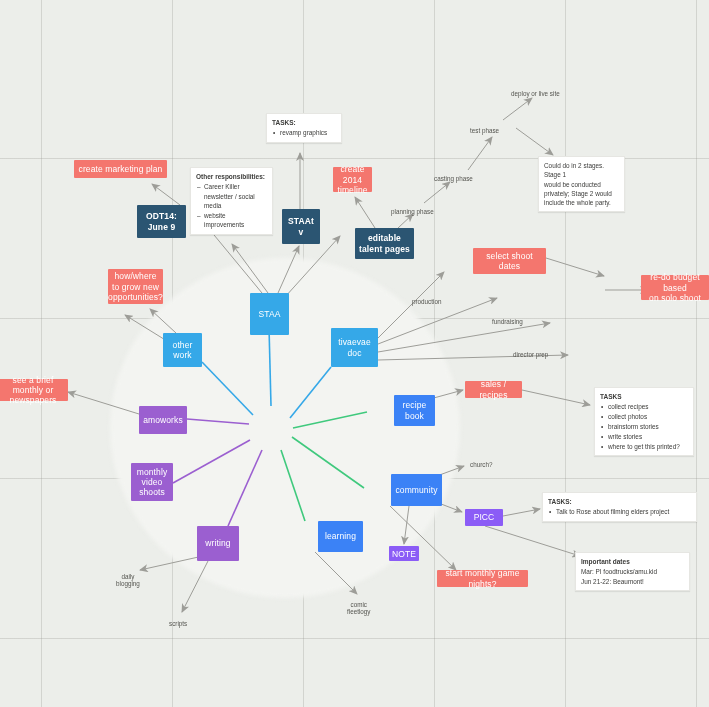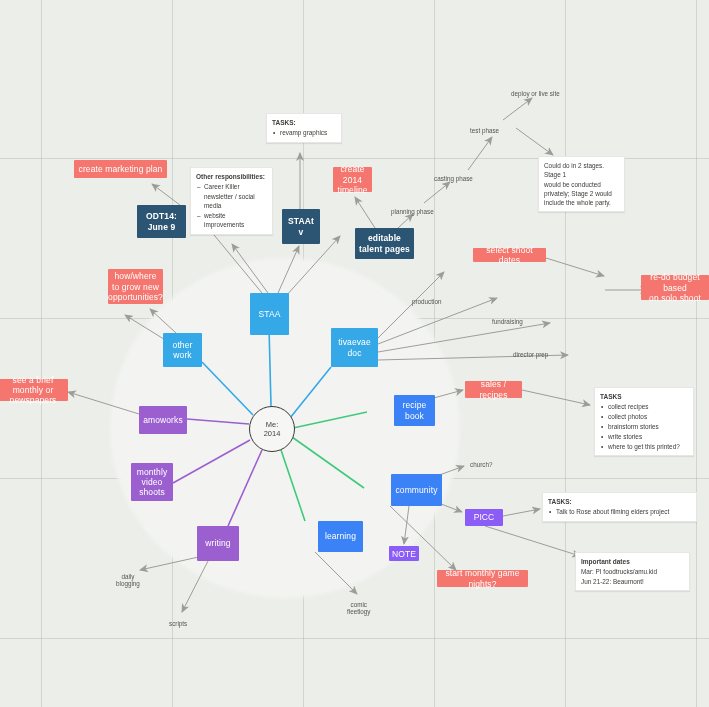--- a/index.html
+++ b/index.html
@@ -152,24 +152,20 @@
       <line x1="503" y1="516" x2="540" y2="509"></line>
       <line x1="409" y1="506" x2="404" y2="544"></line>
       <line x1="390" y1="506" x2="456" y2="570"></line>
       <line x1="485" y1="526" x2="580" y2="556"></line>
       <line x1="208" y1="561" x2="182" y2="612"></line>
       <line x1="203" y1="556" x2="140" y2="570"></line>
       <line x1="315" y1="552" x2="357" y2="594"></line>
     </g>
   </svg>
 
-  <div class="hub">
-    <span>Me:</span>
-    <span>2014</span>
-  </div>
 
   <div id="nodes-layer">
       <div class="node n-navy" style="left: 137px; top: 205px; width: 49px; height: 33px; flex-direction: column;">
         <span style="display: block;">ODT14:</span>
         <span style="display: block;">June 9</span>
       </div>
       <div class="node n-navy" style="left: 282px; top: 209px; width: 38px; height: 35px; flex-direction: column;">
         <span style="display: block;">STAAt</span>
         <span style="display: block;">v</span>
       </div>
@@ -214,21 +210,21 @@
       </div>
       <div class="node n-pink" style="left: 333px; top: 167px; width: 39px; height: 25px; flex-direction: column;">
         <span style="display: block;">create 2014</span>
         <span style="display: block;">timeline</span>
       </div>
       <div class="node n-pink" style="left: 108px; top: 269px; width: 55px; height: 35px; flex-direction: column;">
         <span style="display: block;">how/where</span>
         <span style="display: block;">to grow new</span>
         <span style="display: block;">opportunities?</span>
       </div>
-      <div class="node n-pink" style="left: 473px; top: 248px; width: 73px; height: 14px; flex-direction: column;">
+      <div class="node n-pink" style="left: 473px; top: 248px; width: 73px; height: 26px; flex-direction: column;">
         <span style="display: block;">select shoot dates</span>
       </div>
       <div class="node n-pink" style="left: 641px; top: 275px; width: 68px; height: 25px; flex-direction: column;">
         <span style="display: block;">re-do budget based</span>
         <span style="display: block;">on solo shoot</span>
       </div>
       <div class="node n-pink" style="left: -2px; top: 379px; width: 70px; height: 22px; flex-direction: column;">
         <span style="display: block;">see a brief monthly or</span>
         <span style="display: block;">newspapers</span>
       </div>

